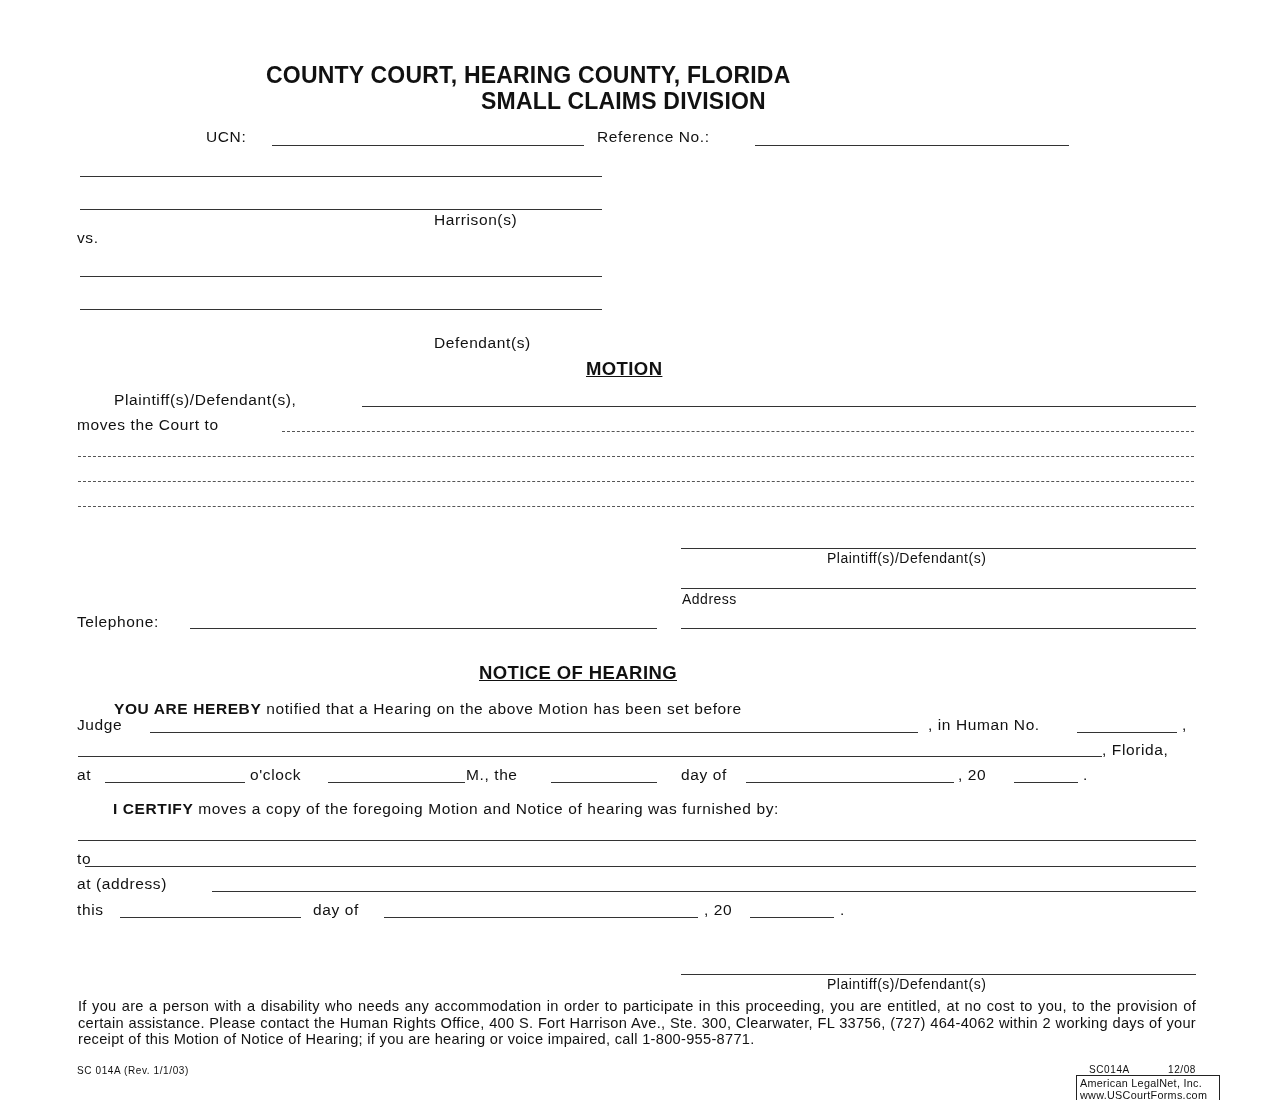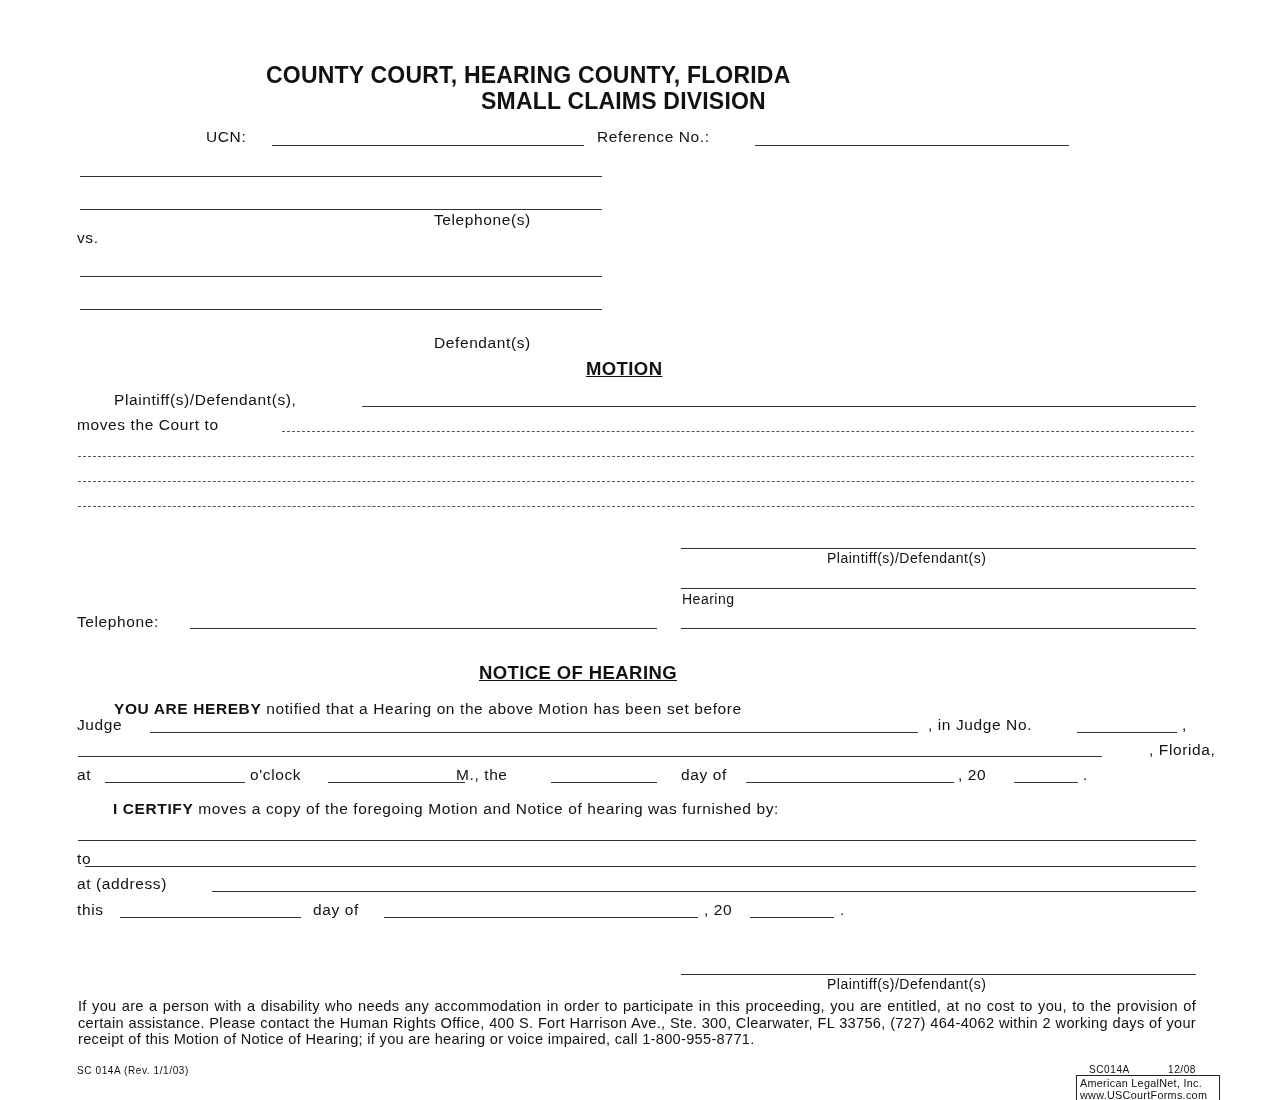--- a/index.html
+++ b/index.html
@@ -25,59 +25,59 @@
 <div class="abs title" style="left:266px; top:62px;">COUNTY COURT, HEARING COUNTY, FLORIDA</div>
 <div class="abs title" style="left:481px; top:88px;">SMALL CLAIMS DIVISION</div>
 
 <div class="abs txt" style="left:206px; top:128px;">UCN:</div>
 <div class="line" style="left:272px; top:145px; width:312px;"><span></span></div>
 <div class="abs txt" style="left:597px; top:128px;">Reference No.:</div>
 <div class="line" style="left:755px; top:145px; width:314px;"><span></span></div>
 
 <div class="line" style="left:80px; top:176px; width:522px;"><span></span></div>
 <div class="line" style="left:80px; top:209px; width:522px;"><span></span></div>
-<div class="abs txt" style="left:434px; top:211px;">Telephone(s)</div>
+<div class="abs txt" style="left:434px; top:211px;">Harrison(s)</div>
 <div class="abs txt" style="left:77px; top:229px;">vs.</div>
 <div class="line" style="left:80px; top:276px; width:522px;"><span></span></div>
 <div class="line" style="left:80px; top:309px; width:522px;"><span></span></div>
 <div class="abs txt" style="left:434px; top:311px;margin-top:23px;">Defendant(s)</div>
 
 <div class="abs heading" style="left:586px; top:358px;">MOTION</div>
 <div class="abs txt" style="left:114px; top:391px;">Plaintiff(s)/Defendant(s),</div>
 <div class="line" style="left:362px; top:406px; width:834px;"><span></span></div>
 <div class="abs txt" style="left:77px; top:416px;">moves the Court to</div>
 <div class="dline" style="left:282px; top:431px; width:912px;"><span></span></div>
 <div class="dline" style="left:78px; top:456px; width:1116px;"><span></span></div>
 <div class="dline" style="left:78px; top:481px; width:1116px;"><span></span></div>
 <div class="dline" style="left:78px; top:506px; width:1116px;"><span></span></div>
 
 <div class="line" style="left:681px; top:548px; width:515px;"></div>
 <div class="abs small" style="left:827px; top:550px;">Plaintiff(s)/Defendant(s)</div>
 <div class="line" style="left:681px; top:588px; width:515px;"></div>
-<div class="abs small" style="left:682px; top:591px;">Hearing</div>
+<div class="abs small" style="left:682px; top:591px;">Address</div>
 <div class="abs txt" style="left:77px; top:613px;">Telephone:</div>
 <div class="line" style="left:190px; top:628px; width:467px;"><span></span></div>
 <div class="line" style="left:681px; top:628px; width:515px;"></div>
 
 <div class="abs heading" style="left:479px; top:662px;">NOTICE OF HEARING</div>
 <div class="abs txt" style="left:114px; top:700px;"><b>YOU ARE HEREBY</b><span> notified that a Hearing on the above Motion has been set before</span></div>
 <div class="abs txt" style="left:77px; top:716px;">Judge</div>
 <div class="line" style="left:150px; top:732px; width:768px;"></div>
-<div class="abs txt" style="left:928px; top:716px;">, in Judge No.</div>
+<div class="abs txt" style="left:928px; top:716px;">, in Human No.</div>
 <div class="line" style="left:1077px; top:732px; width:100px;"></div>
 <div class="abs txt" style="left:1182px; top:716px;">,</div>
 
 <div class="line" style="left:78px; top:756px; width:1024px;"></div>
-<div class="abs txt" style="left:1102px; top:741px;margin-left:47px;">, Florida,</div>
+<div class="abs txt" style="left:1102px; top:741px;">, Florida,</div>
 
 <div class="abs txt" style="left:77px; top:766px;">at</div>
 <div class="line" style="left:105px; top:782px; width:140px;"></div>
 <div class="abs txt" style="left:250px; top:766px;">o'clock</div>
 <div class="line" style="left:328px; top:782px; width:137px;"></div>
-<div class="abs txt" style="left:456px; top:766px;">M., the</div>
+<div class="abs txt" style="left:466px; top:766px;">M., the</div>
 <div class="line" style="left:551px; top:782px; width:106px;"></div>
 <div class="abs txt" style="left:681px; top:766px;">day of</div>
 <div class="line" style="left:746px; top:782px; width:208px;"></div>
 <div class="abs txt" style="left:958px; top:766px;">, 20</div>
 <div class="line" style="left:1014px; top:782px; width:64px;"></div>
 <div class="abs txt" style="left:1083px; top:766px;">.</div>
 
 <div class="abs txt" style="left:113px; top:800px;"><b>I CERTIFY</b><span> moves a copy of the foregoing Motion and Notice of hearing was furnished by:</span></div>
 <div class="line" style="left:78px; top:840px; width:1118px;"></div>
 <div class="abs txt" style="left:77px; top:850px;">to</div>

